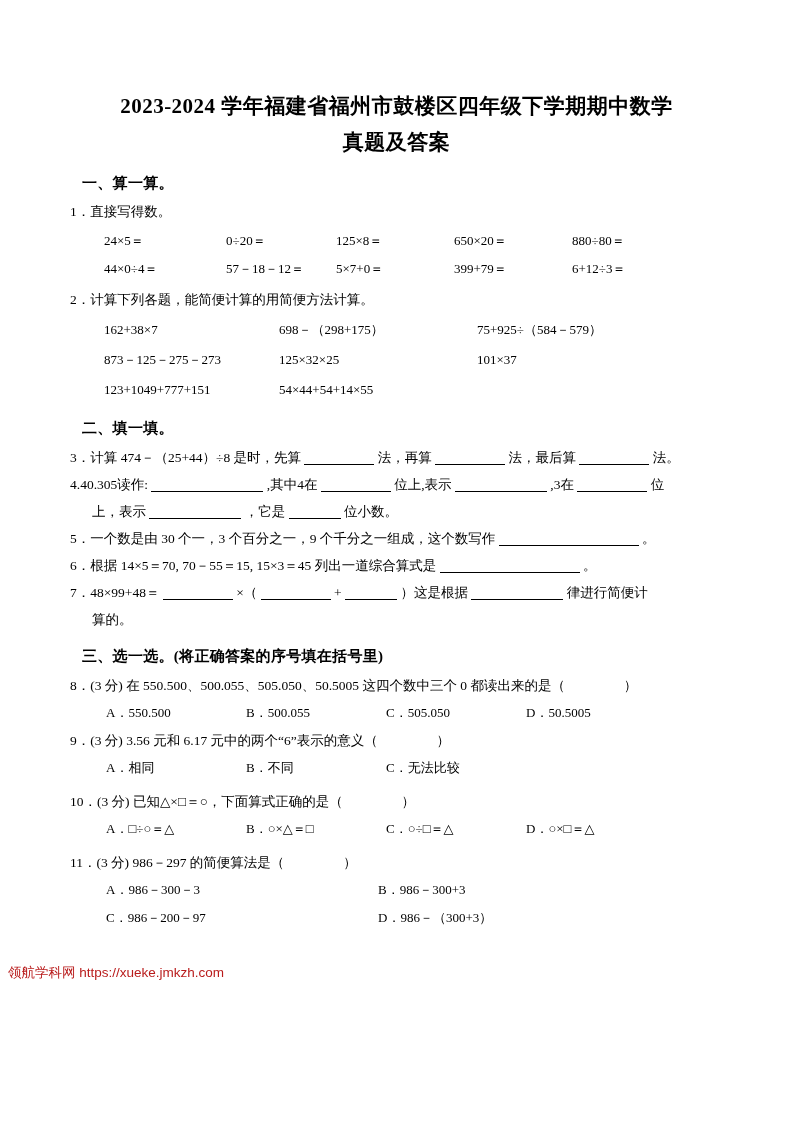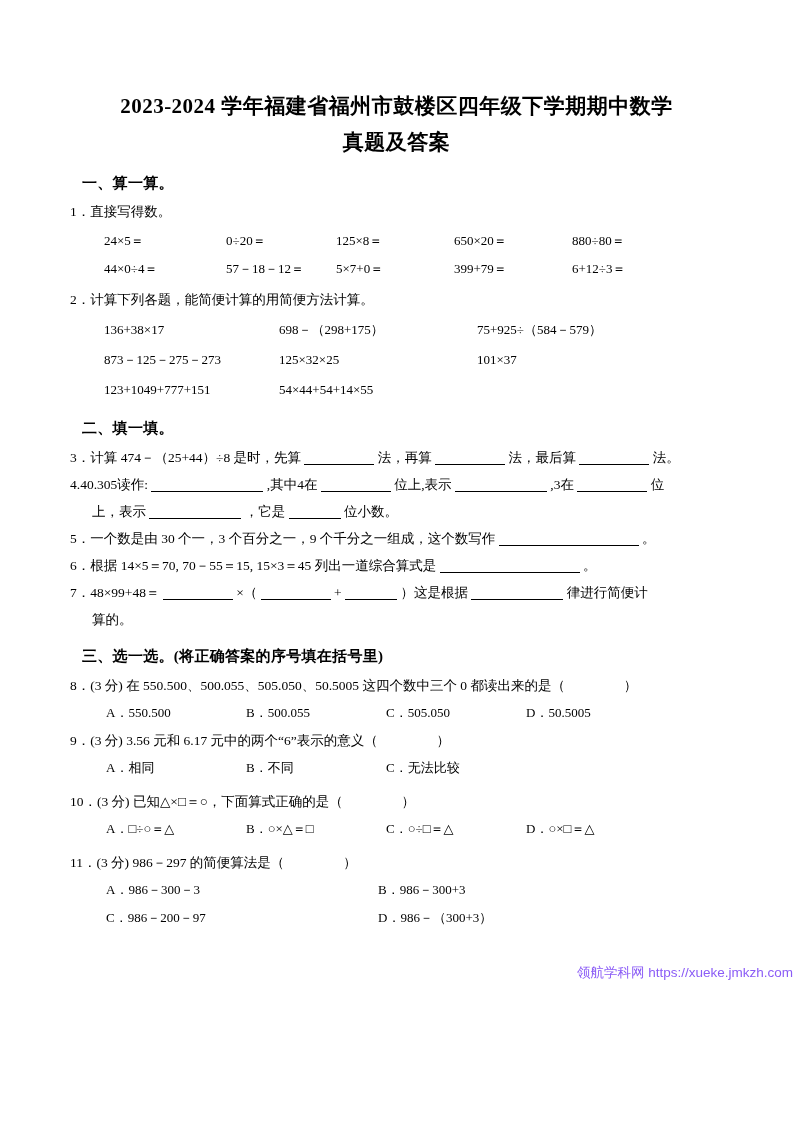--- a/index.html
+++ b/index.html
@@ -93,26 +93,26 @@
 
   .para {
     font-size: 13.5px;
     line-height: 27px;
   }
   .sub-indent {
     padding-left: 22px;
   }
   .footer {
     position: absolute;
-    left: 16px;
+    left: 8px;
     right: 0;
     bottom: 28px;
-    text-align: right;
+    text-align: left;
     font-size: 13.5px;
-    color: #8b5cf6;
+    color: #b91c1c;
     font-family: "Liberation Sans", sans-serif;
   }
 </style>
 </head>
 <body>
 
 <div class="page">
 
   <div class="title">
     <div>2023-2024 学年福建省福州市鼓楼区四年级下学期期中数学</div>
@@ -135,21 +135,21 @@
     <span class="cell w1">44×0÷4＝</span>
     <span class="cell w2">57－18－12＝</span>
     <span class="cell w3">5×7+0＝</span>
     <span class="cell w4">399+79＝</span>
     <span class="cell w5">6+12÷3＝</span>
   </div>
 
   <div class="q" style="margin-top:4px;">2．计算下列各题，能简便计算的用简便方法计算。</div>
 
   <div class="row-calc">
-    <span class="c1">136+38×17</span>
+    <span class="c1">162+38×7</span>
     <span class="c2">698－（298+175）</span>
     <span class="c3">75+925÷（584－579）</span>
   </div>
   <div class="row-calc">
     <span class="c1">873－125－275－273</span>
     <span class="c2">125×32×25</span>
     <span class="c3">101×37</span>
   </div>
   <div class="row-calc">
     <span class="c1">123+1049+777+151</span>

